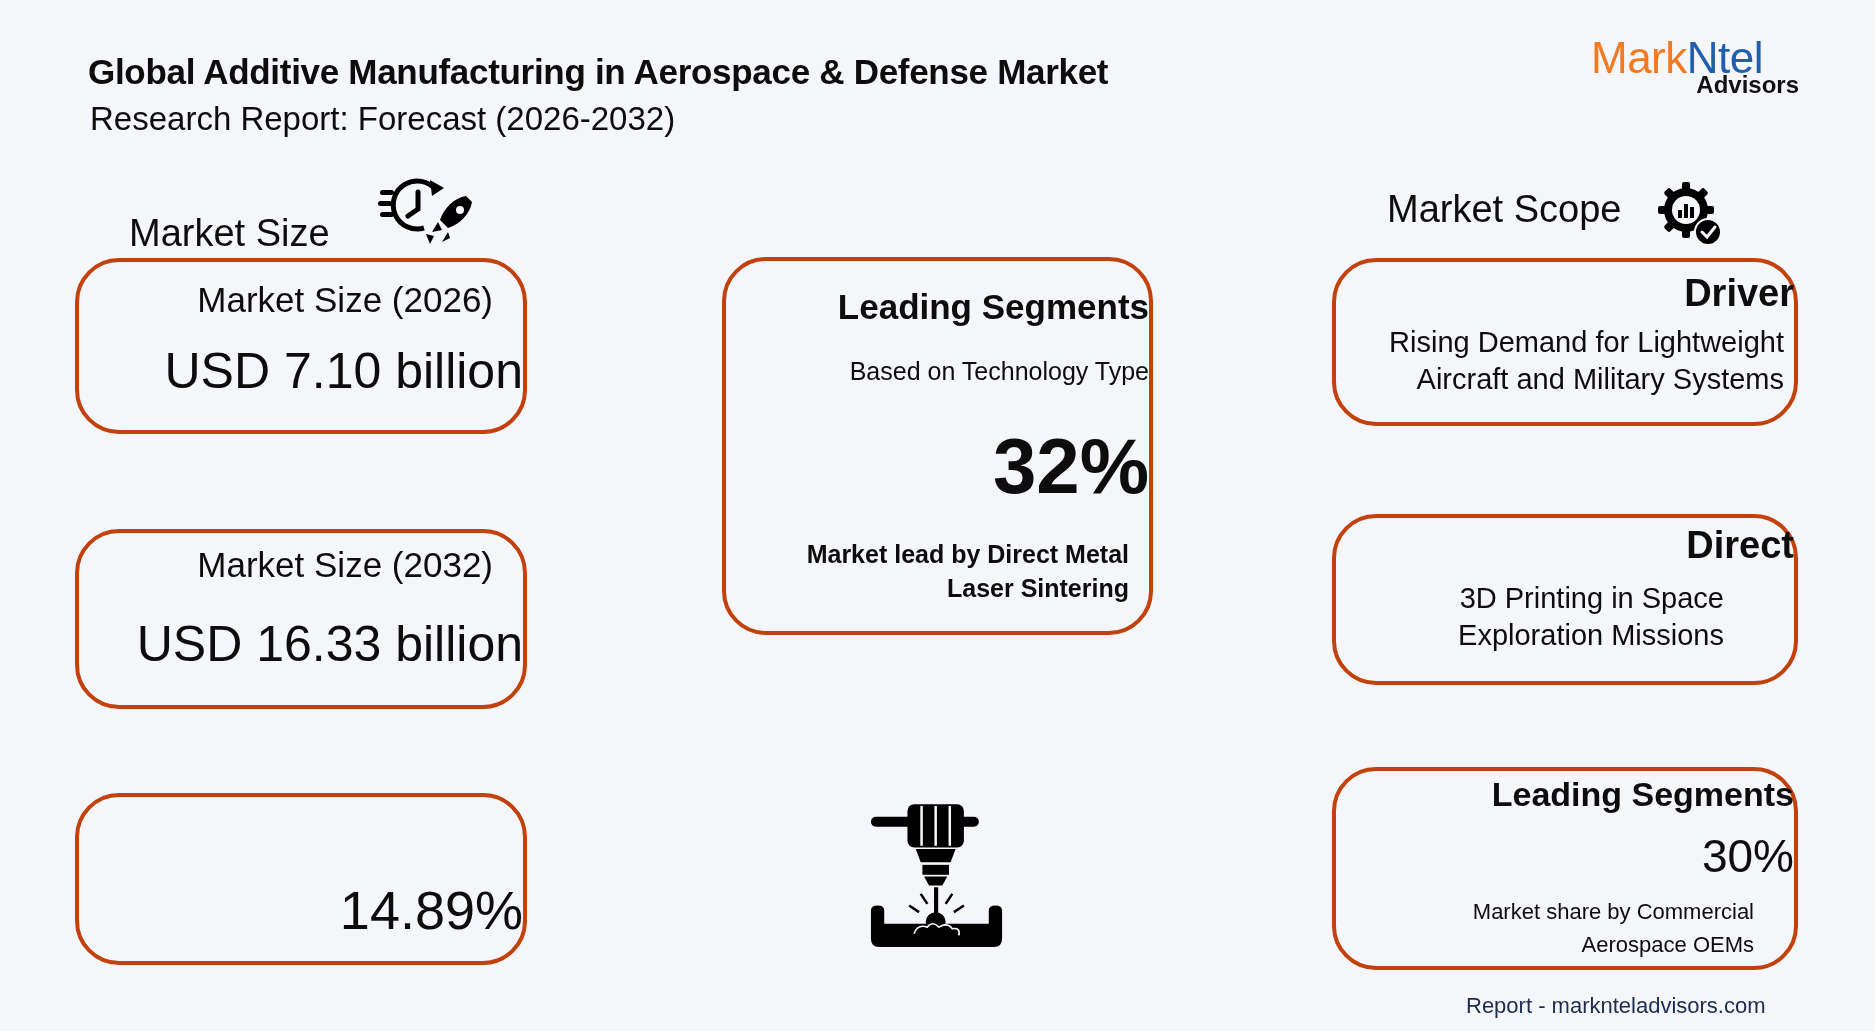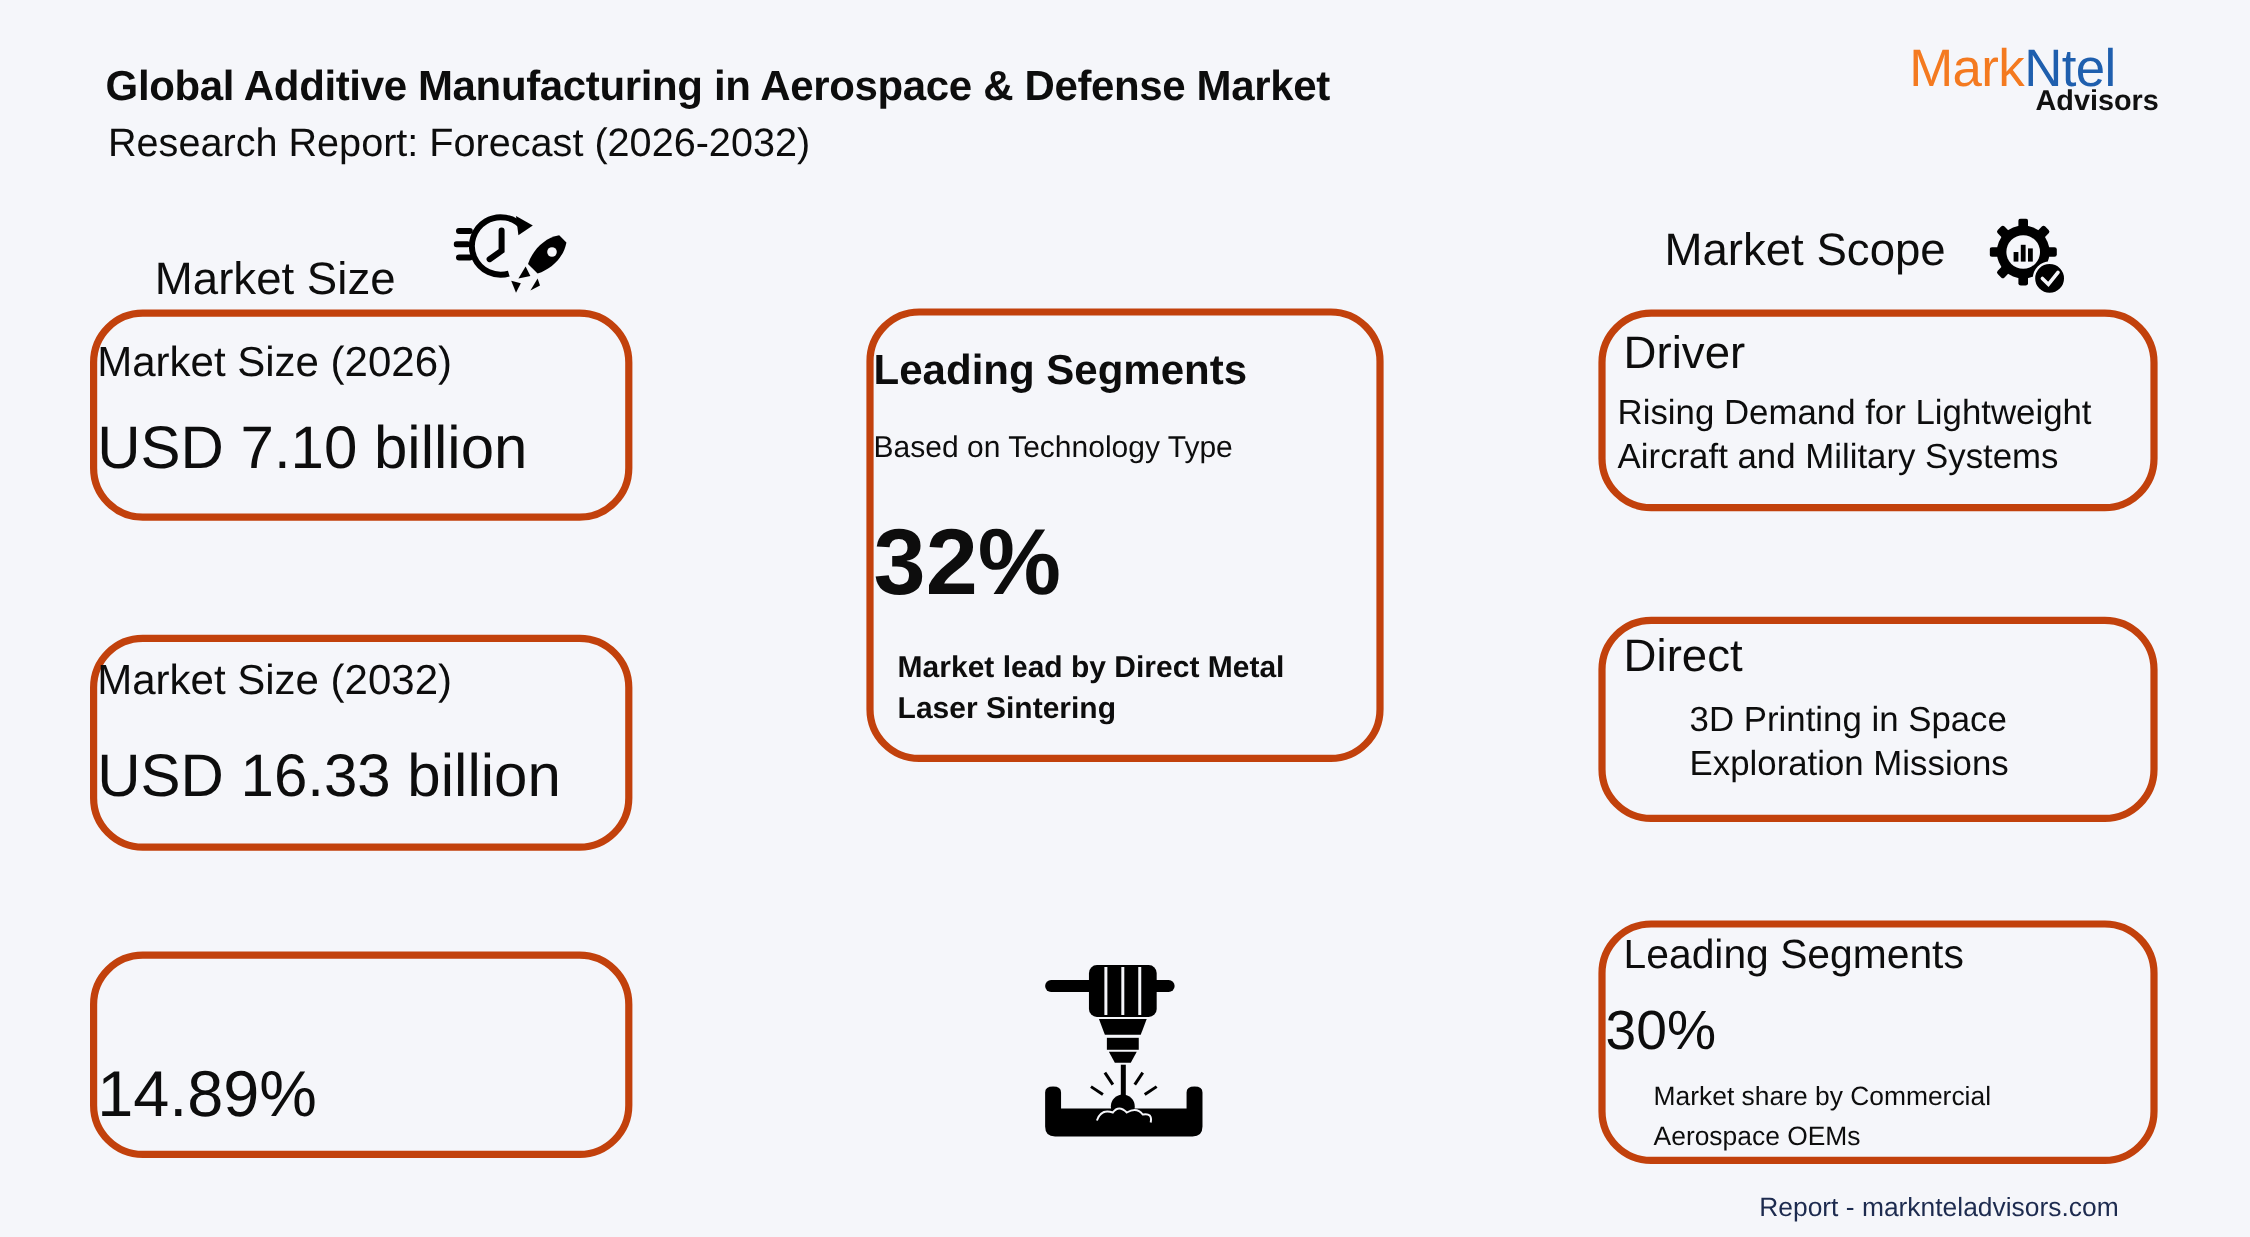--- a/index.html
+++ b/index.html
@@ -19,32 +19,32 @@
   }
   .logo { left: 1591px; top: 36px; width: 212px; height: 64px; }
   .logo .word { position: absolute; top: 0; left: 0; font-size: 44px; font-weight: 400; letter-spacing: -0.5px; line-height: 44px; white-space: nowrap; }
   .logo .mark { color: #f47a20; }
   .logo .ntel { color: #1f5fae; }
   .logo .adv { position: absolute; right: 4px; top: 37px; font-size: 24px; font-weight: 700; color: #111; line-height: 24px; }
 
   .section-head { font-size: 38px; font-weight: 400; white-space: nowrap; }
 
   .box {
-    position: absolute; border: 6px solid #c2410c; border-radius: 44px;
-    box-sizing: border-box; background: transparent; text-align: left;
+    position: absolute; border: 4px solid #c2410c; border-radius: 44px;
+    box-sizing: border-box; background: transparent; text-align: right;
   }
   .box .lbl { position: absolute; left: 0; right: 0; font-size: 35px; font-weight: 400; }
   .box .val { position: absolute; left: 0; right: 0; font-size: 50px; font-weight: 400; }
 
   .center-box .h { position: absolute; left: 0; right: 0; top: 26px; font-size: 35px; font-weight: 700; }
   .center-box .sub { position: absolute; left: 0; right: 0; top: 96px; font-size: 25px; }
   .center-box .big { position: absolute; left: 0; right: 0; top: 160px; font-size: 78px; font-weight: 700; }
   .center-box .desc { position: absolute; left: 20px; right: 20px; top: 276px; font-size: 25px; font-weight: 700; line-height: 34px; }
 
-  .rbox .h { position: absolute; left: 15px; right: 0; font-size: 38px; font-weight: 400; }
+  .rbox .h { position: absolute; left: 15px; right: 0; font-size: 38px; font-weight: 700; }
   .rbox .t { position: absolute; left: 10px; right: 10px; font-size: 29px; line-height: 37px; }
   .rbox .big { position: absolute; left: 0; right: 0; font-size: 46px; }
 
   .sources { left: 1466px; top: 993px; font-size: 22px; color: #1d2b4f; white-space: nowrap; }
 </style>
 </head>
 <body>
 
 <div class="abs title">Global Additive Manufacturing in Aerospace &amp; Defense Market</div>
 <div class="abs subtitle">Research Report: Forecast (2026-2032)</div>

